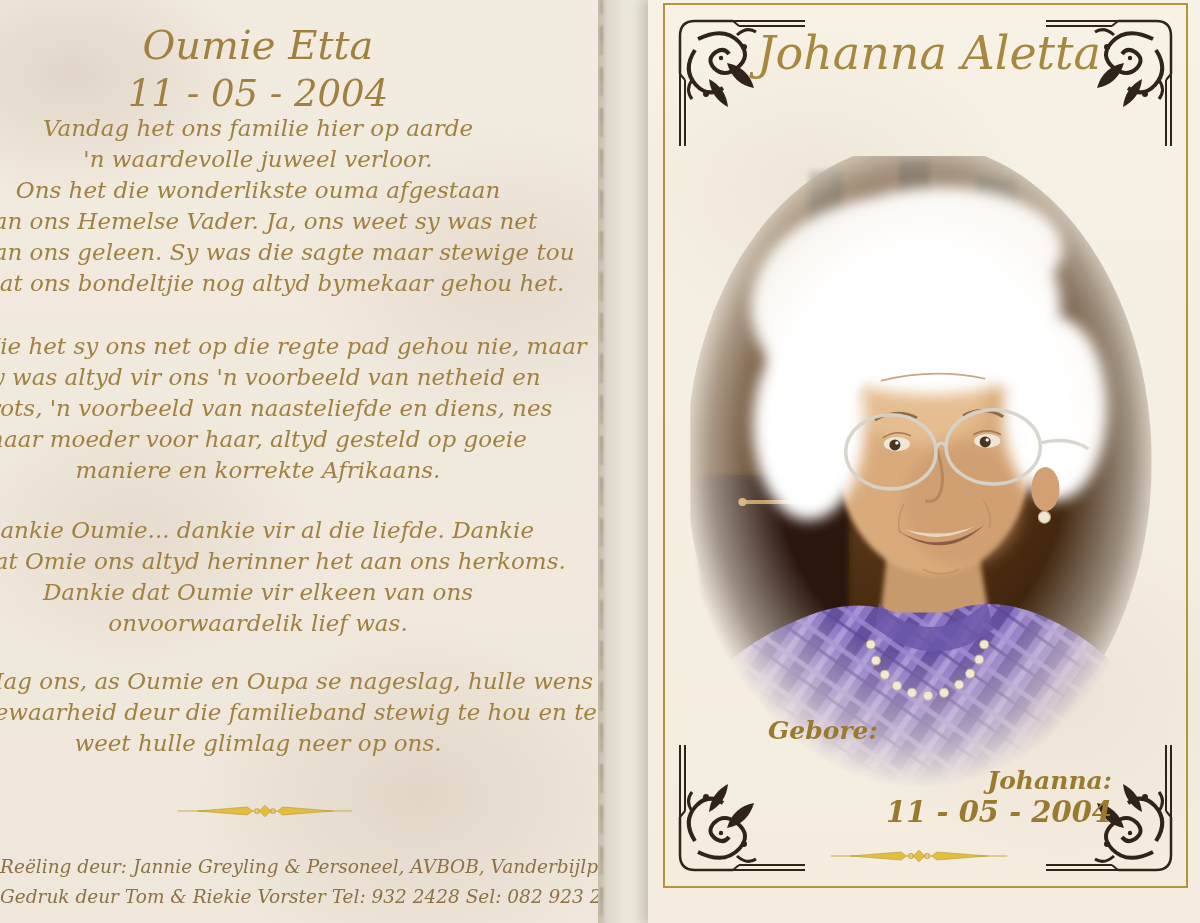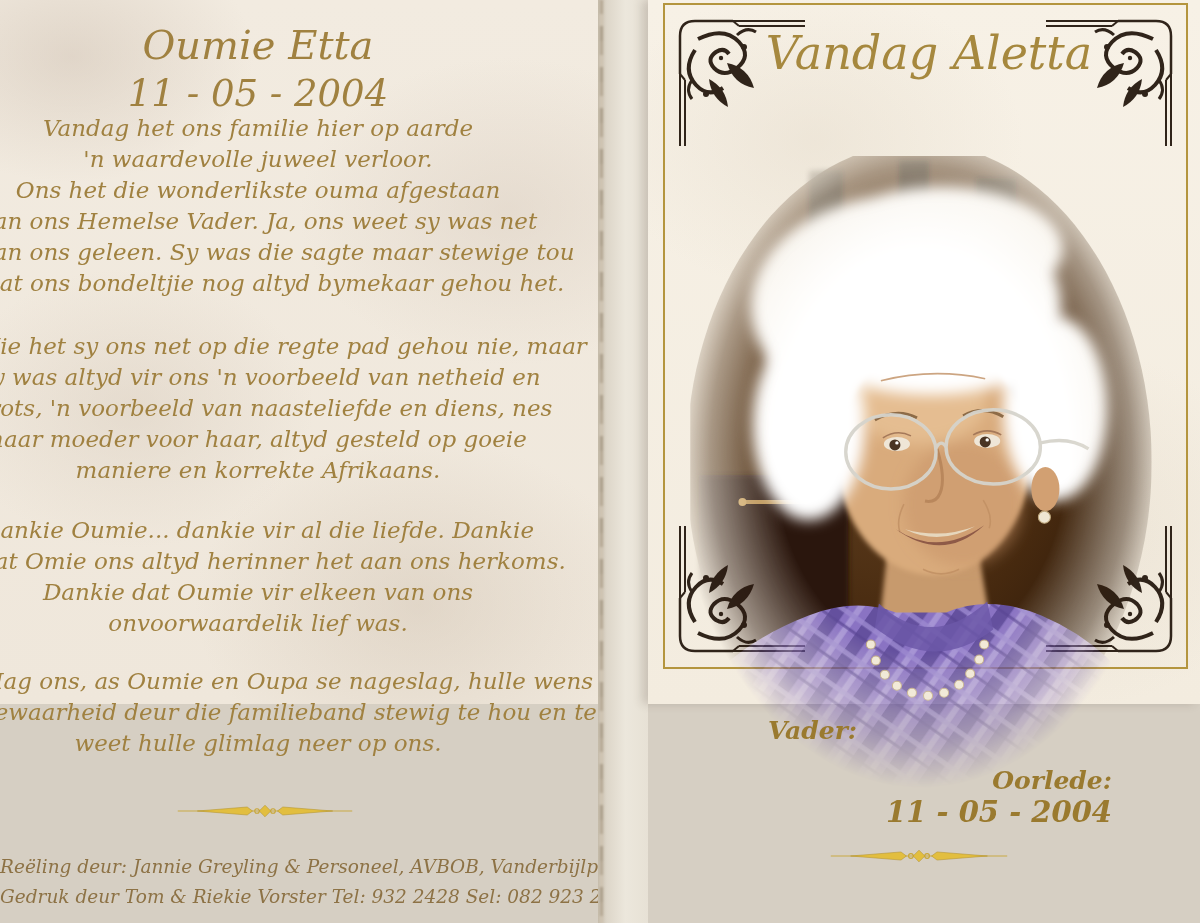--- a/index.html
+++ b/index.html
@@ -1,18 +1,18 @@
 <!DOCTYPE html>
 <html><head>
 <meta charset="utf-8">
 <style>
   html,body{margin:0;padding:0;background:#d6cfc3;}
   .scan{position:relative;width:1200px;height:923px;overflow:hidden;
         font-family:"DejaVu Serif", serif;background:#d6cfc3;}
-  .page{position:absolute;top:0;height:704px;}
+  .page{position:absolute;top:0;height:923px;}
 
   
   .page.left{left:0;width:598px;
     background:
       radial-gradient(260px 180px at 12% 8%,  rgba(203,188,173,.45), transparent 70%),
       radial-gradient(300px 220px at 85% 30%, rgba(212,198,184,.40), transparent 70%),
       radial-gradient(260px 200px at 22% 58%, rgba(208,194,178,.35), transparent 70%),
       radial-gradient(320px 240px at 70% 86%, rgba(203,188,170,.40), transparent 70%),
       linear-gradient(#f2ebe0,#efe7db);}
   .lp-title{position:absolute;left:-20px;width:556px;top:22px;margin:0;
@@ -177,21 +177,21 @@
         <path d="M72 29 q10 -9 19 -3" stroke-width="3"></path>
         <path d="M27 74 q-7 10 0 19" stroke-width="3"></path>
         <path d="M62 57 q21 4 27 25 q-21 -4 -27 -25 z" fill="#30241a" stroke="none"></path>
         <path d="M44 73 q17 9 19 28 q-17 -9 -19 -28 z" fill="#30241a" stroke="none"></path>
         <circle cx="79" cy="41" r="3" fill="#30241a" stroke="none"></circle>
         <circle cx="41" cy="88" r="3" fill="#30241a" stroke="none"></circle>
         <circle cx="56" cy="52" r="2.2" fill="#30241a" stroke="none"></circle>
       </g>
     </svg>
 
-    <h2 class="rp-title rt1">Vandag Aletta</h2>
+    <h2 class="rp-title rt1">Johanna Aletta</h2>
 
     <svg class="portrait" viewBox="0 0 460 630" aria-hidden="true">
       <defs>
         <radialGradient id="pfade" cx="50%" cy="47%" r="53%">
           <stop offset="60%" stop-color="#fff"></stop>
           <stop offset="86%" stop-color="#fff" stop-opacity=".45"></stop>
           <stop offset="100%" stop-color="#fff" stop-opacity="0"></stop>
         </radialGradient>
         <mask id="pmask">
             <rect width="460" height="630" fill="url(#pfade)"></rect>
@@ -278,24 +278,24 @@
           <circle cx="253" cy="535" r="4.5"></circle>
             <circle cx="268" cy="527" r="4.5"></circle>
           <circle cx="279" cy="516" r="4.5"></circle>
             <circle cx="288" cy="502" r="4.5"></circle>
           <circle cx="293" cy="487" r="4.5"></circle>
         </g>
       </g>
     </svg>
 
     <div class="born">
-      <div class="bd-label">Vader:</div>
+      <div class="bd-label">Gebore:</div>
     </div>
     <div class="died">
-      <div class="bd-label">Oorlede:</div>
+      <div class="bd-label">Johanna:</div>
       <div class="bd-date">11 - 05 - 2004</div>
     </div>
 
     <svg class="rp-divider" viewBox="0 0 200 20" aria-hidden="true">
       <line x1="2" y1="10" x2="198" y2="10" stroke="#c8a636" stroke-width="1"></line>
       <polygon points="24,10 80,5.5 86,10 80,14.5" fill="#e2be3f" stroke="#b2922c" stroke-width="0.6"></polygon>
       <circle cx="91" cy="10" r="2.6" fill="none" stroke="#c8a636" stroke-width="1.2"></circle>
       <polygon points="100,3.5 106.5,10 100,16.5 93.5,10" fill="#e2be3f" stroke="#b2922c" stroke-width="0.6"></polygon>
       <circle cx="109" cy="10" r="2.6" fill="none" stroke="#c8a636" stroke-width="1.2"></circle>
       <polygon points="176,10 120,5.5 114,10 120,14.5" fill="#e2be3f" stroke="#b2922c" stroke-width="0.6"></polygon>

